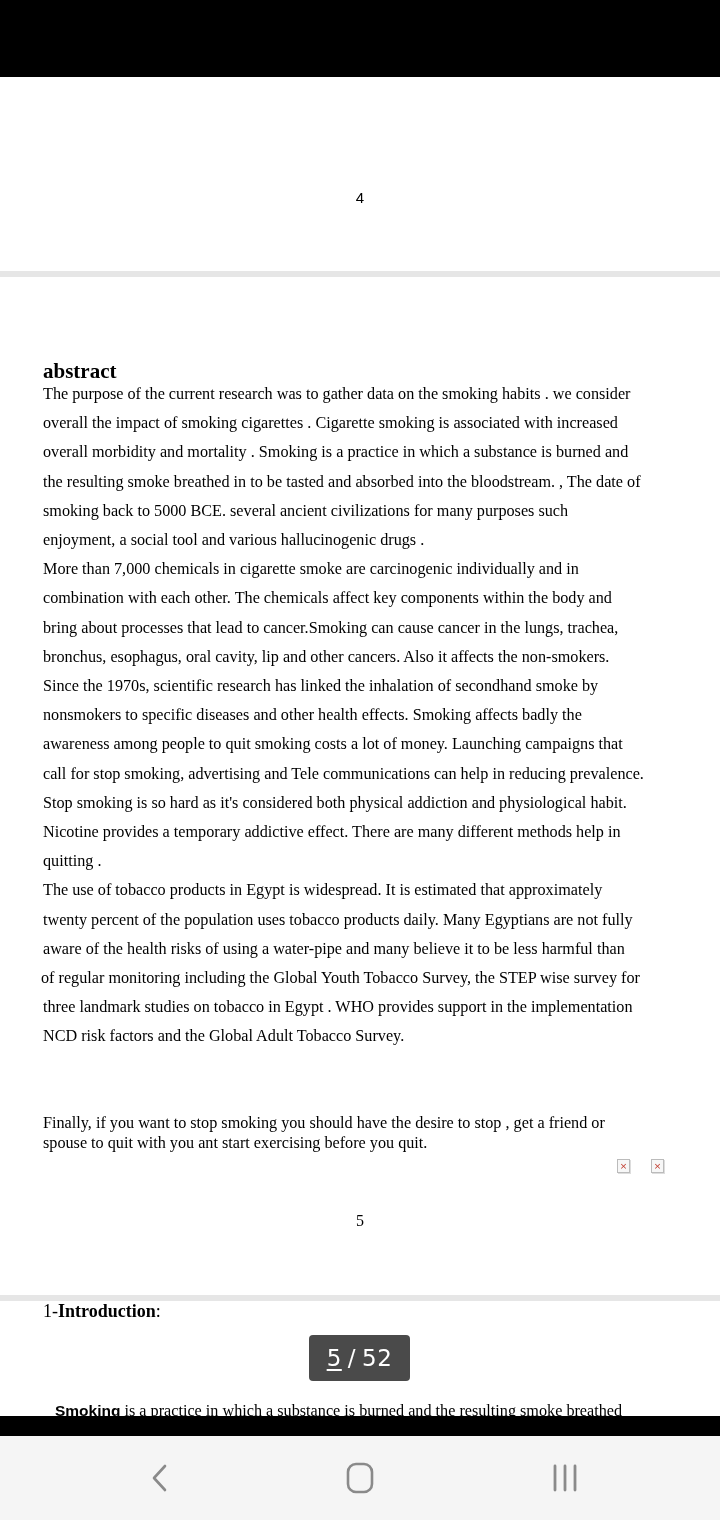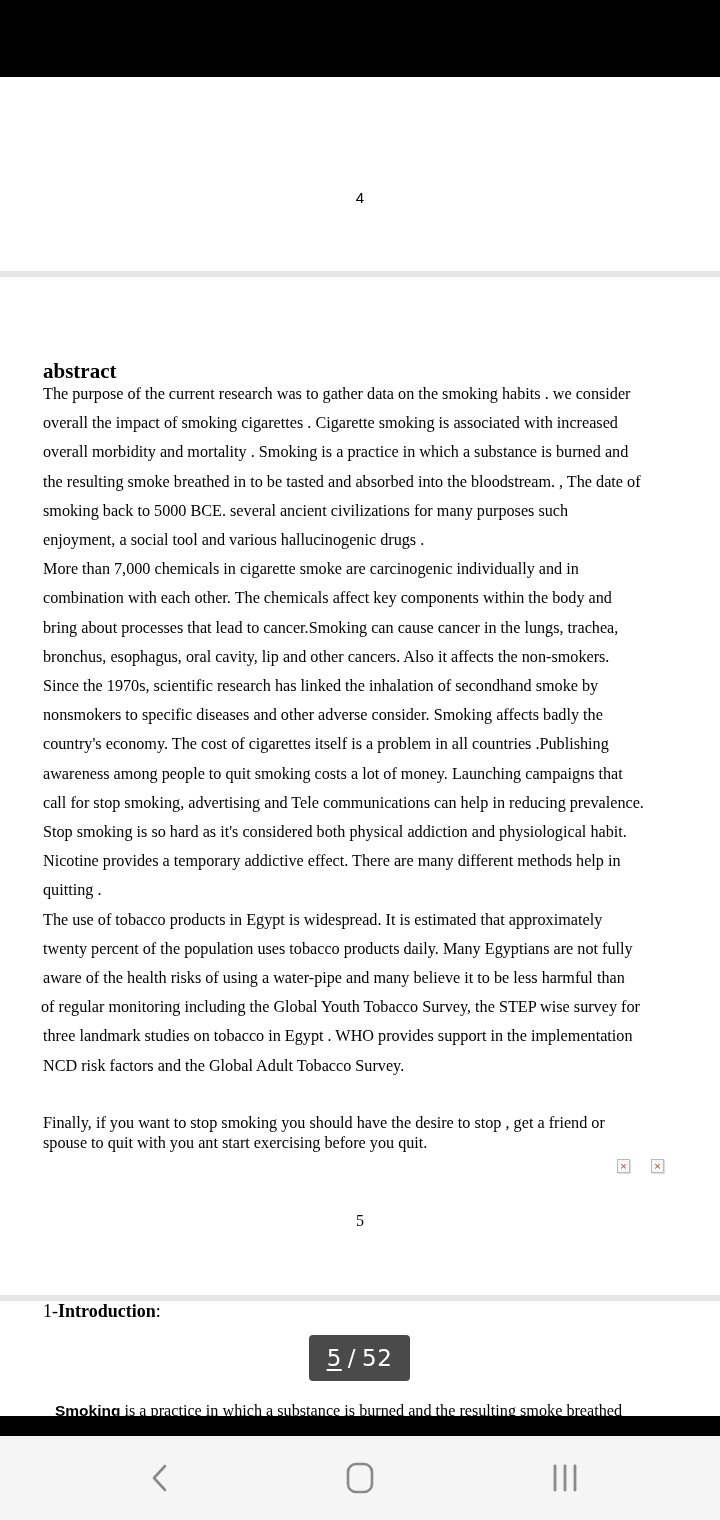--- a/index.html
+++ b/index.html
@@ -65,22 +65,21 @@
       <span class="line">overall the  impact of smoking cigarettes . Cigarette smoking is associated with increased</span>
       <span class="line">overall morbidity and mortality .  Smoking is a practice in which a substance is burned and</span>
       <span class="line">the resulting smoke breathed in to be tasted and absorbed into the bloodstream. , The date of</span>
       <span class="line">smoking back to 5000 BCE. several  ancient civilizations for many purposes such</span>
       <span class="line">enjoyment, a social tool and various hallucinogenic drugs .</span>
       <span class="line">More  than 7,000 chemicals in cigarette smoke are carcinogenic individually and in</span>
       <span class="line">combination with each other. The chemicals affect key components within the body and</span>
       <span class="line">bring about processes that lead to cancer.Smoking can cause cancer in the lungs, trachea,</span>
       <span class="line">bronchus, esophagus, oral cavity, lip and other cancers. Also it affects the non-smokers.</span>
       <span class="line">Since the 1970s, scientific research has linked the inhalation of secondhand smoke by</span>
-      <span class="line">nonsmokers to specific diseases and other adverse consider. Smoking affects badly the</span>
-      <span class="line">country's economy. The cost of cigarettes itself is a problem in all countries .Publishing</span>
+      <span class="line">nonsmokers to specific diseases and other health effects. Smoking affects badly the</span>
       <span class="line">awareness among people to quit smoking costs a lot of money. Launching campaigns that</span>
       <span class="line">call for stop smoking, advertising and Tele communications can help in reducing prevalence.</span>
       <span class="line">Stop smoking is so hard as it's considered both physical addiction and physiological habit.</span>
       <span class="line">Nicotine provides a temporary addictive effect. There are many different methods help in</span>
       <span class="line">quitting .</span>
       <span class="line">The use of tobacco products in Egypt is widespread. It is estimated that approximately</span>
       <span class="line">twenty percent of the population uses tobacco products daily. Many Egyptians are not fully</span>
       <span class="line">aware of the health risks of using a water-pipe and many believe it to be less harmful than</span>
       <span class="line indent-neg">of regular monitoring including the Global Youth Tobacco Survey, the STEP wise survey for</span>
       <span class="line">three landmark studies on tobacco in Egypt .  WHO provides support in the implementation</span>

